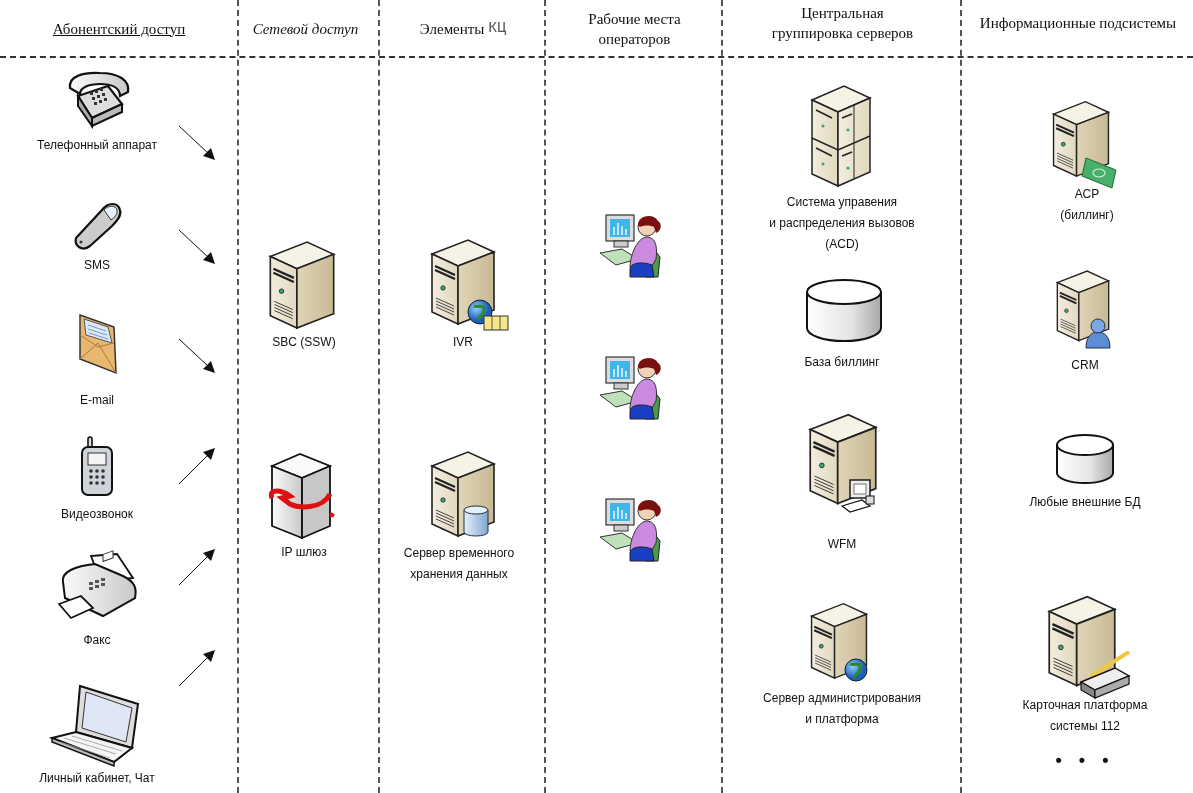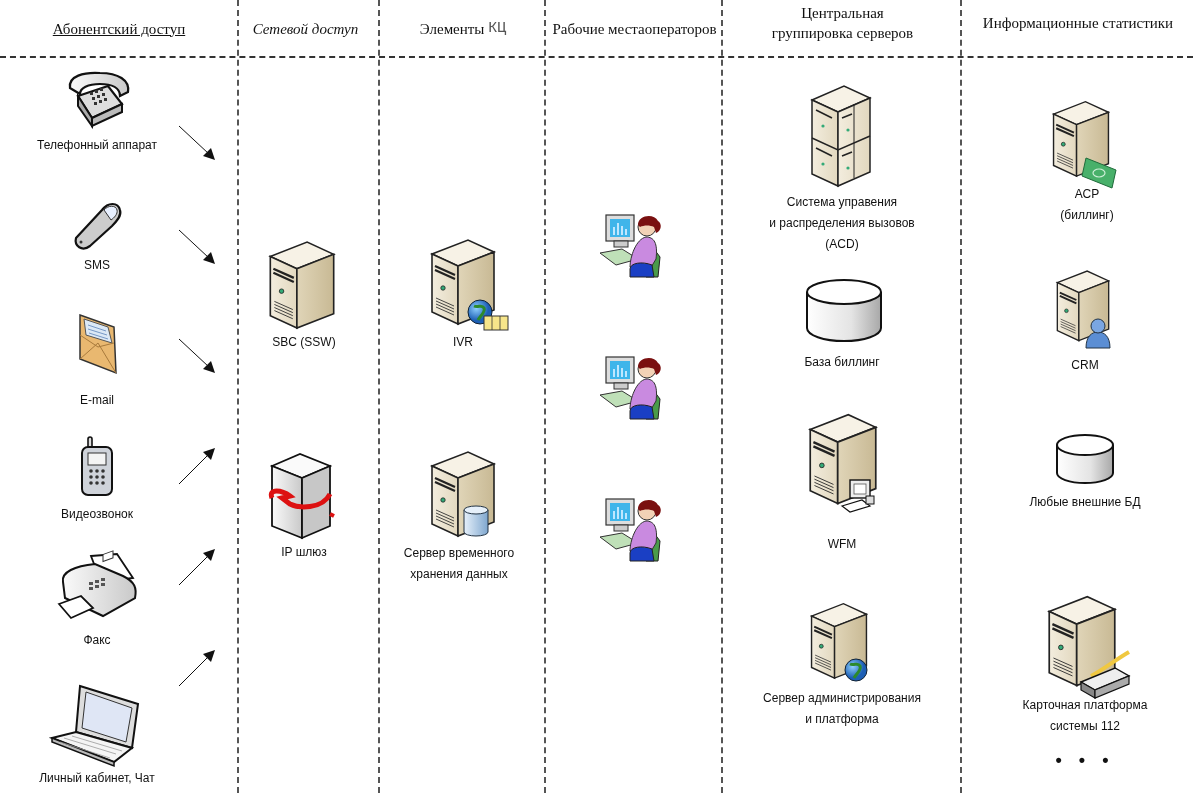--- a/index.html
+++ b/index.html
@@ -58,30 +58,30 @@
 
 <div class="hdr" style="left:0;width:238px;text-decoration:underline;">
   <span>Абонентский доступ</span>
 </div>
 <div class="hdr" style="left:236px;width:139px;font-style:italic;">
   <span>Сетевой доступ</span>
 </div>
 <div class="hdr" style="left:381px;width:164px;">
   <span>Элементы</span>&nbsp;<span class="accent">КЦ</span>
 </div>
-<div class="hdr" style="left:547px;width:175px;flex-direction:row;">
+<div class="hdr" style="left:547px;width:175px;flex-direction:column;">
   <span>Рабочие места</span>
   <span>операторов</span>
 </div>
 <div class="hdr" style="left:724px;width:237px;flex-direction:column;margin-top:-6px;">
   <span>Центральная</span>
   <span>группировка серверов</span>
 </div>
 <div class="hdr" style="left:963px;width:230px;margin-top:-6px;">
-  <span>Информационные статистики</span>
+  <span>Информационные подсистемы</span>
 </div>
 
 <div class="hdiv"></div>
 <div class="vdiv" style="left:237px"></div>
 <div class="vdiv" style="left:378px"></div>
 <div class="vdiv" style="left:544px"></div>
 <div class="vdiv" style="left:721px"></div>
 <div class="vdiv" style="left:960px"></div>
 
 <svg class="ico" style="left:64px;top:70px" width="68" height="58" viewBox="0 0 68 58">

